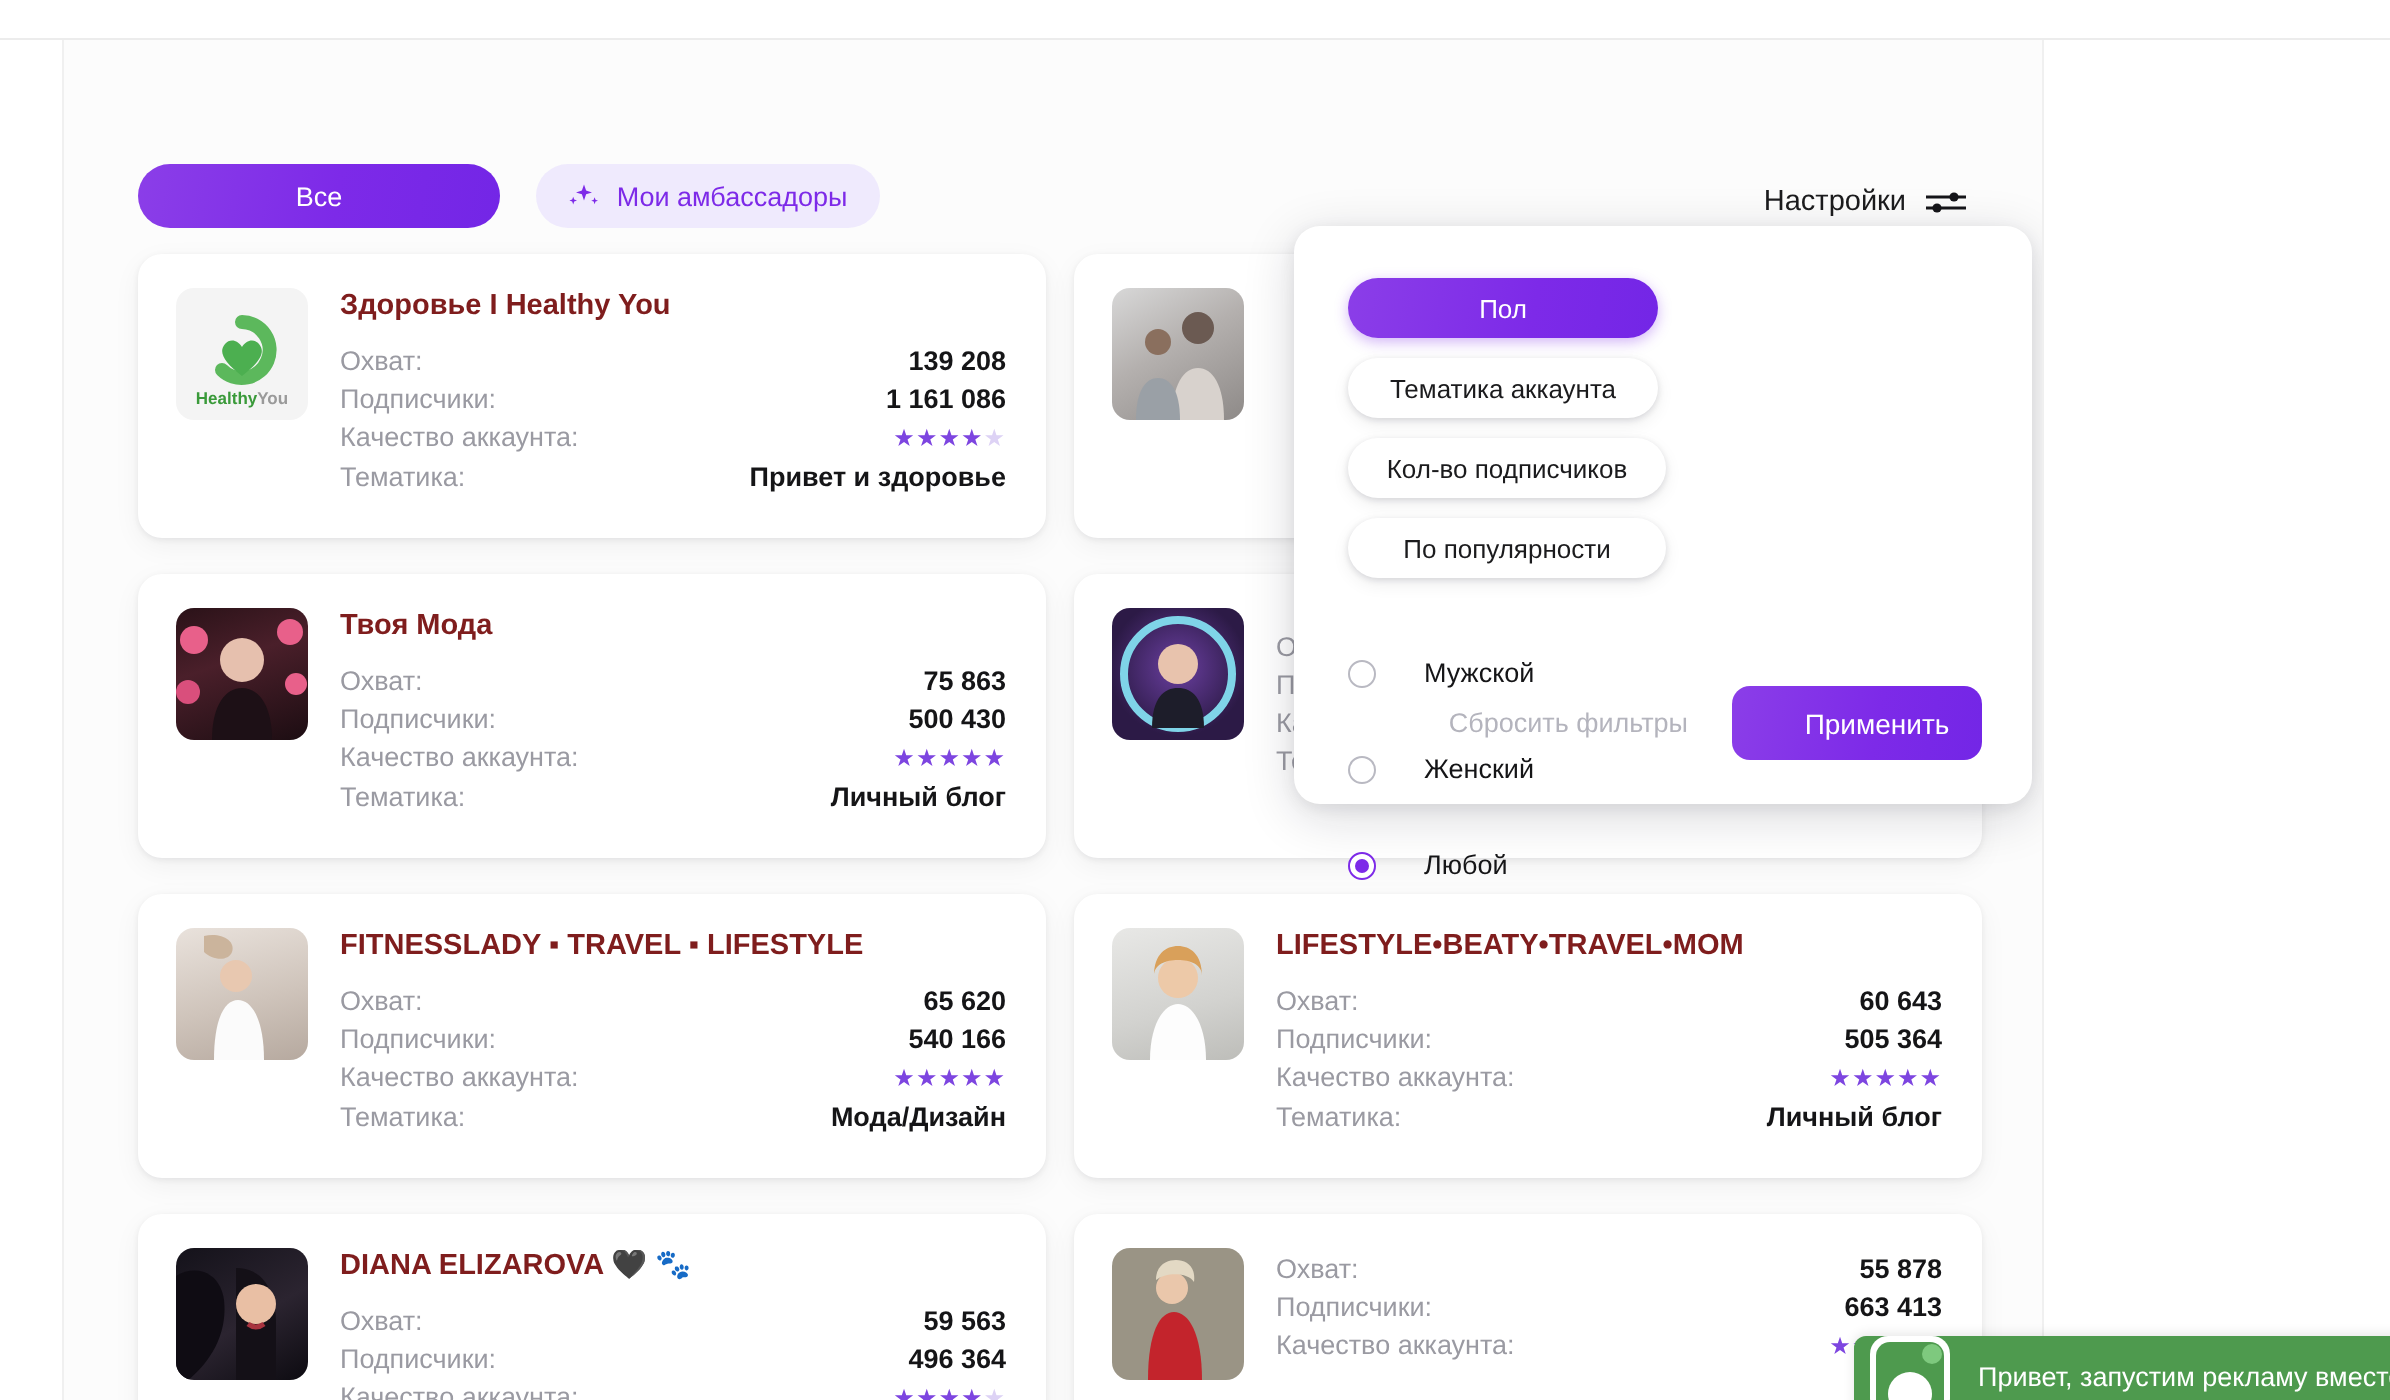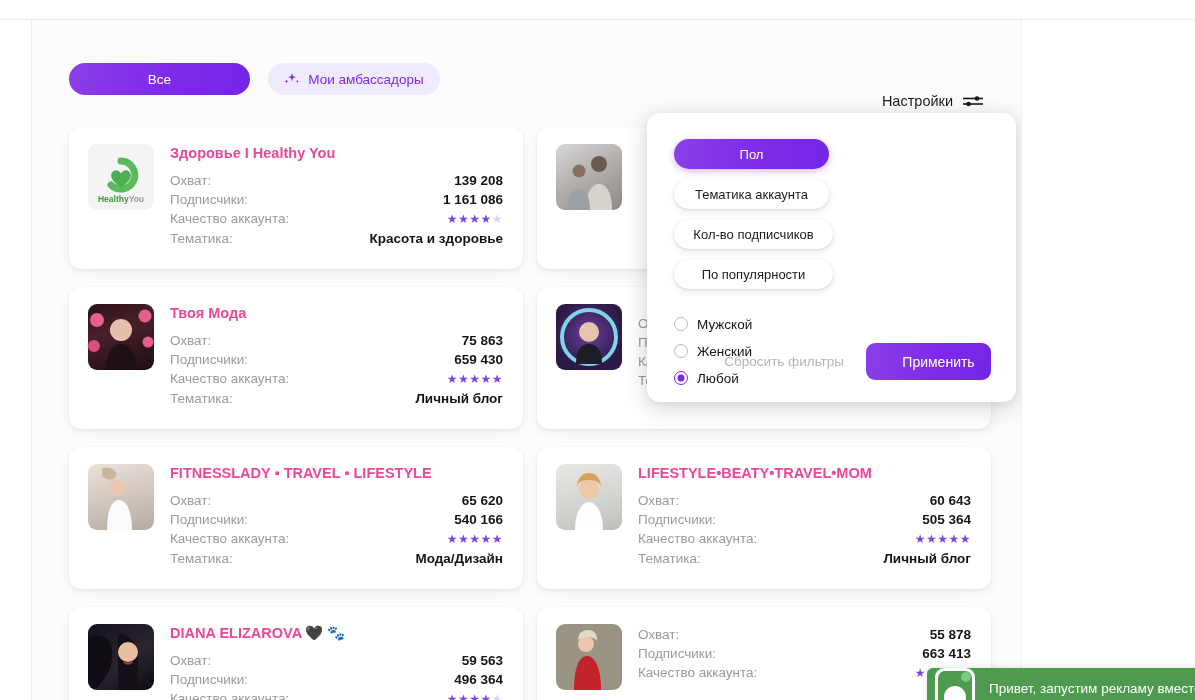--- a/index.html
+++ b/index.html
@@ -27,21 +27,21 @@
     top: 20px; left: 31px;
     width: 991px; height: 680px;
     background: #fcfcfc;
     border-left: 1px solid #f0f0f0;
     border-right: 1px solid #f0f0f0;
     overflow: hidden;
   }
   
   .tabs-row {
     position: absolute;
-    top: 43px; left: 37px;
+    top: 62px; left: 37px;
     width: 922px; height: 32px;
   }
   .tab {
     position: absolute;
     top: 0; height: 32px;
     border-radius: 16px;
     font-size: 13.5px;
     display: flex; align-items: center; justify-content: center;
     cursor: pointer;
     border: none;
@@ -89,21 +89,21 @@
   .avatar {
     width: 66px; height: 66px;
     border-radius: 9px;
     flex: none;
     background-size: cover;
     background-position: center;
     overflow: hidden;
   }
   .card-body { flex: 1; min-width: 0; padding-top: 1px; }
   .card-title {
-    font-size: 14.5px; font-weight: bold; color: #ec4899;
+    font-size: 14.5px; font-weight: bold; color: #7f1d1d;
     white-space: nowrap; overflow: hidden;
     margin-bottom: 9px; line-height: 17px;
   }
   .card-title.serif { font-family: "Liberation Serif", serif; font-size: 15px; }
   .stat {
     display: flex; justify-content: space-between; align-items: baseline;
     line-height: 19px; font-size: 13.5px;
   }
   .stat-key { color: #9a9aa2; }
   .stat-val { color: #151517; font-weight: bold; }
@@ -137,22 +137,22 @@
     padding: 0 12px;
   }
   .pill.w1 { width: 155px; }
   .pill.w2 { width: 159px; }
   .pill.active {
     background: linear-gradient(100deg, #8b3ee8 0%, #7d2ae8 60%, #7326e6 100%);
     color: #ffffff; box-shadow: 0 2px 7px rgba(125,42,232,.35);
   }
   .radio-list { margin-top: 28px; }
   .radio-row {
-    display: flex; align-items: flex-start; gap: 9px;
-    height: 27px; cursor: pointer;
+    display: flex; align-items: flex-end; gap: 24px;
+    height: 27px; cursor: pointer; margin-top: 21px;
   }
   .radio {
     width: 14px; height: 14px; border-radius: 50%;
     border: 1.4px solid #b9b9c2; flex: none;
     background: #fff;
     position: relative;
   }
   .radio.checked { border-color: #7d2ae8; }
   .radio.checked::after {
     content: ""; position: absolute;
@@ -251,21 +251,21 @@
           <div class="stat">
             <span class="stat-key">Подписчики:</span>
             <span class="stat-val">1 161 086</span>
           </div>
           <div class="stat">
             <span class="stat-key">Качество аккаунта:</span>
             <span class="stars"><span class="star-on">★</span><span class="star-on">★</span><span class="star-on">★</span><span class="star-on">★</span><span class="star-off">★</span></span>
           </div>
           <div class="stat">
             <span class="stat-key">Тематика:</span>
-            <span class="stat-val">Красота и здоровье</span>
+            <span class="stat-val">Привет и здоровье</span>
           </div>
         </div>
       </div>
 
       <div class="card">
         <div class="avatar" style="background:linear-gradient(150deg,#d8d8d8,#b4b0ae 45%,#8e8a88);">
           <svg viewBox="0 0 66 66" width="66" height="66">
             <circle cx="43" cy="20" r="8" fill="#6b5a52"></circle>
             <path d="M30 66 C30 48 36 40 43 40 C50 40 56 48 56 66 Z" fill="#d8d2cd"></path>
             <circle cx="23" cy="27" r="6.5" fill="#8a6f5e"></circle>
@@ -287,21 +287,21 @@
           </svg>
         </div>
         <div class="card-body">
           <div class="card-title">Твоя Мода</div>
           <div class="stat">
             <span class="stat-key">Охват:</span>
             <span class="stat-val">75 863</span>
           </div>
           <div class="stat">
             <span class="stat-key">Подписчики:</span>
-            <span class="stat-val">659 430</span>
+            <span class="stat-val">500 430</span>
           </div>
           <div class="stat">
             <span class="stat-key">Качество аккаунта:</span>
             <span class="stars"><span class="star-on">★</span><span class="star-on">★</span><span class="star-on">★</span><span class="star-on">★</span><span class="star-on">★</span></span>
           </div>
           <div class="stat">
             <span class="stat-key">Тематика:</span>
             <span class="stat-val">Личный блог</span>
           </div>
         </div>

